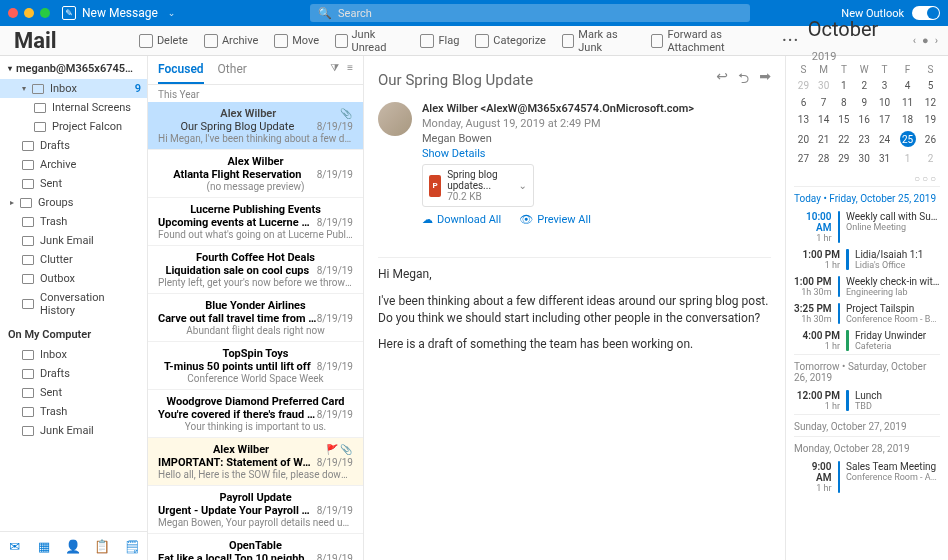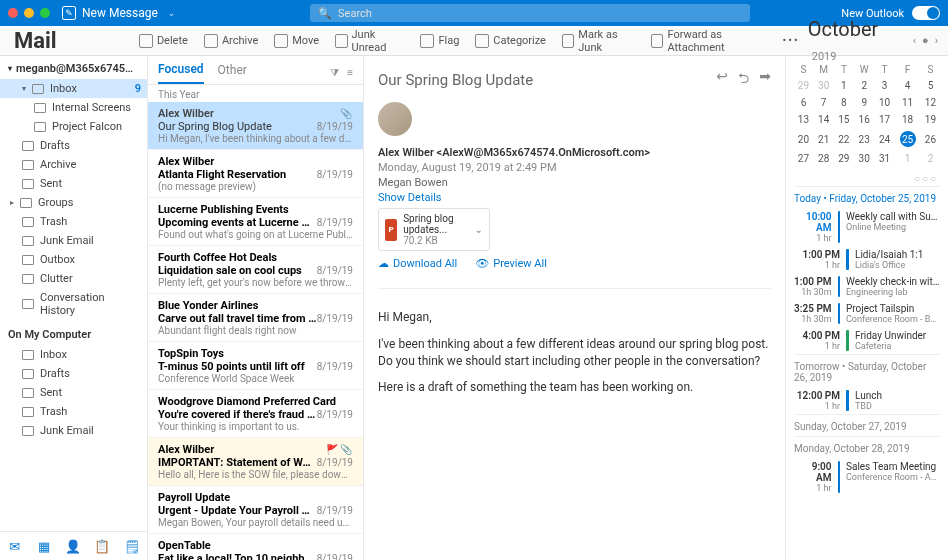--- a/index.html
+++ b/index.html
@@ -38,44 +38,44 @@
 .sidebar .fld.sel { background:#cfe8ff; }
 .sidebar .fld .fi { width:12px; height:10px; border:1px solid #888; border-radius:1px; }
 .sidebar .fld .fitxt { flex:1; }
 .sidebar .fld .badge { color:#0078d4; font-weight:600; }
 .sidebar .fld.sub { padding-left:34px; }
 .sidebar .fld.group { padding-left:10px; }
 .sidebar .hdr { padding:8px 8px 4px 8px; font-weight:600; color:#333; }
 .sidebar .bottom { border-top:1px solid #e8e8e8; display:flex; justify-content:space-around; padding:6px 0; }
 .sidebar .bottom span { width:16px; height:16px; display:flex; align-items:center; justify-content:center; color:#0078d4; font-size:13px; cursor:pointer; }
 .msglist { width:216px; border-right:1px solid #e8e8e8; display:flex; flex-direction:column; }
-.msglist .tabs { display:flex; align-items:center; padding:6px 10px 0 10px; gap:14px; font-size:12px; border-bottom:1px solid #e8e8e8; }
+.msglist .tabs { display:flex; padding:6px 10px 0 10px; gap:14px; font-size:12px; border-bottom:1px solid #e8e8e8; }
 .msglist .tabs .tab { padding-bottom:6px; cursor:pointer; color:#888; }
 .msglist .tabs .tab.act { color:#0078d4; border-bottom:2px solid #0078d4; font-weight:600; }
 .msglist .tabs .ticons { margin-left:auto; display:flex; gap:8px; color:#888; font-size:10px; }
 .msglist .secthdr { font-size:10px; color:#888; padding:4px 10px 2px 10px; }
-.msglist .items { flex:1; overflow-y:auto; }
+.msglist .items { flex:1; overflow-y:auto;text-align:center; }
 .msgitem { padding:5px 10px; border-bottom:1px solid #f0f0f0; cursor:pointer; }
 .msgitem.sel { background:#bfe0ff; }
 .msgitem.flag { background:#fff9e6; }
 .msgitem .row1 { display:flex; align-items:center; }
 .msgitem .from { font-size:11px; color:#444; flex:1; }
 .msgitem.sel .from { font-weight:600; }
 .msgitem.unread .from { font-weight:700; color:#000; }
 .msgitem .att { color:#888; font-size:10px; margin-left:2px; }
 .msgitem .row2 { display:flex; align-items:center; }
 .msgitem .subj { font-size:11px; flex:1; white-space:nowrap; overflow:hidden; text-overflow:ellipsis; }
 .msgitem.unread .subj { font-weight:700; color:#000; }
 .msgitem .date { font-size:10px; color:#888; }
 .msgitem .prev { font-size:10px; color:#888; white-space:nowrap; overflow:hidden; text-overflow:ellipsis; }
 .reading { flex:1; display:flex; border-right:1px solid #e8e8e8; }
 .reading .content { flex:1; padding:12px 14px; overflow-y:auto; font-size:12px; }
 .reading .subj { font-size:15px; color:#666; margin-bottom:10px; display:flex; align-items:center; }
 .reading .subj .acts { margin-left:auto; display:flex; gap:10px; color:#888; font-size:14px; }
-.reading .hdr { display:flex; gap:10px; border-bottom:1px solid #eee; padding-bottom:8px; margin-bottom:20px;flex-direction:column; }
+.reading .hdr { display:flex; gap:10px; border-bottom:1px solid #eee; padding-bottom:21px; margin-bottom:8px; }
 .reading .avatar { width:34px; height:34px; border-radius:50%; background:linear-gradient(135deg,#c7b8a8,#a89880); flex-shrink:0; }
 .reading .meta { font-size:11px; }
 .reading .meta .nm { font-weight:600; color:#333; }
 .reading .meta .dt { color:#888; margin-top:2px; }
 .reading .meta .to { color:#666; margin-top:2px; }
 .reading .meta .shd { color:#0078d4; margin-top:2px; cursor:pointer; }
 .reading .attwrap { display:flex; gap:6px; align-items:center; }
 .reading .attach { display:flex; align-items:center; gap:6px; border:1px solid #e0e0e0; border-radius:3px; padding:4px 6px; width:112px; font-size:10px; }
 .reading .attach .aic { width:18px; height:22px; background:#d14424; border-radius:2px; color:#fff; font-size:8px; display:flex; align-items:center; justify-content:center; font-weight:700; }
 .reading .attlinks { display:flex; gap:18px; font-size:11px; color:#0078d4; margin-top:6px; margin-bottom:10px; }
@@ -213,25 +213,25 @@
       <div class="fld">
           <span class="fi"></span>
           <span class="fitxt">Trash</span>
         </div>
       <div class="fld">
           <span class="fi"></span>
           <span class="fitxt">Junk Email</span>
         </div>
       <div class="fld">
           <span class="fi"></span>
+          <span class="fitxt">Clutter</span>
+        </div>
+      <div class="fld">
+          <span class="fi"></span>
           <span class="fitxt">Outbox</span>
-        </div>
-      <div class="fld">
-          <span class="fi"></span>
-          <span class="fitxt">Clutter</span>
         </div>
       <div class="fld">
           <span class="fi"></span>
           <span class="fitxt">Conversation History</span>
         </div>
       <div class="hdr">On My Computer</div>
       <div class="fld">
           <span class="fi"></span>
           <span class="fitxt">Inbox</span>
         </div>

